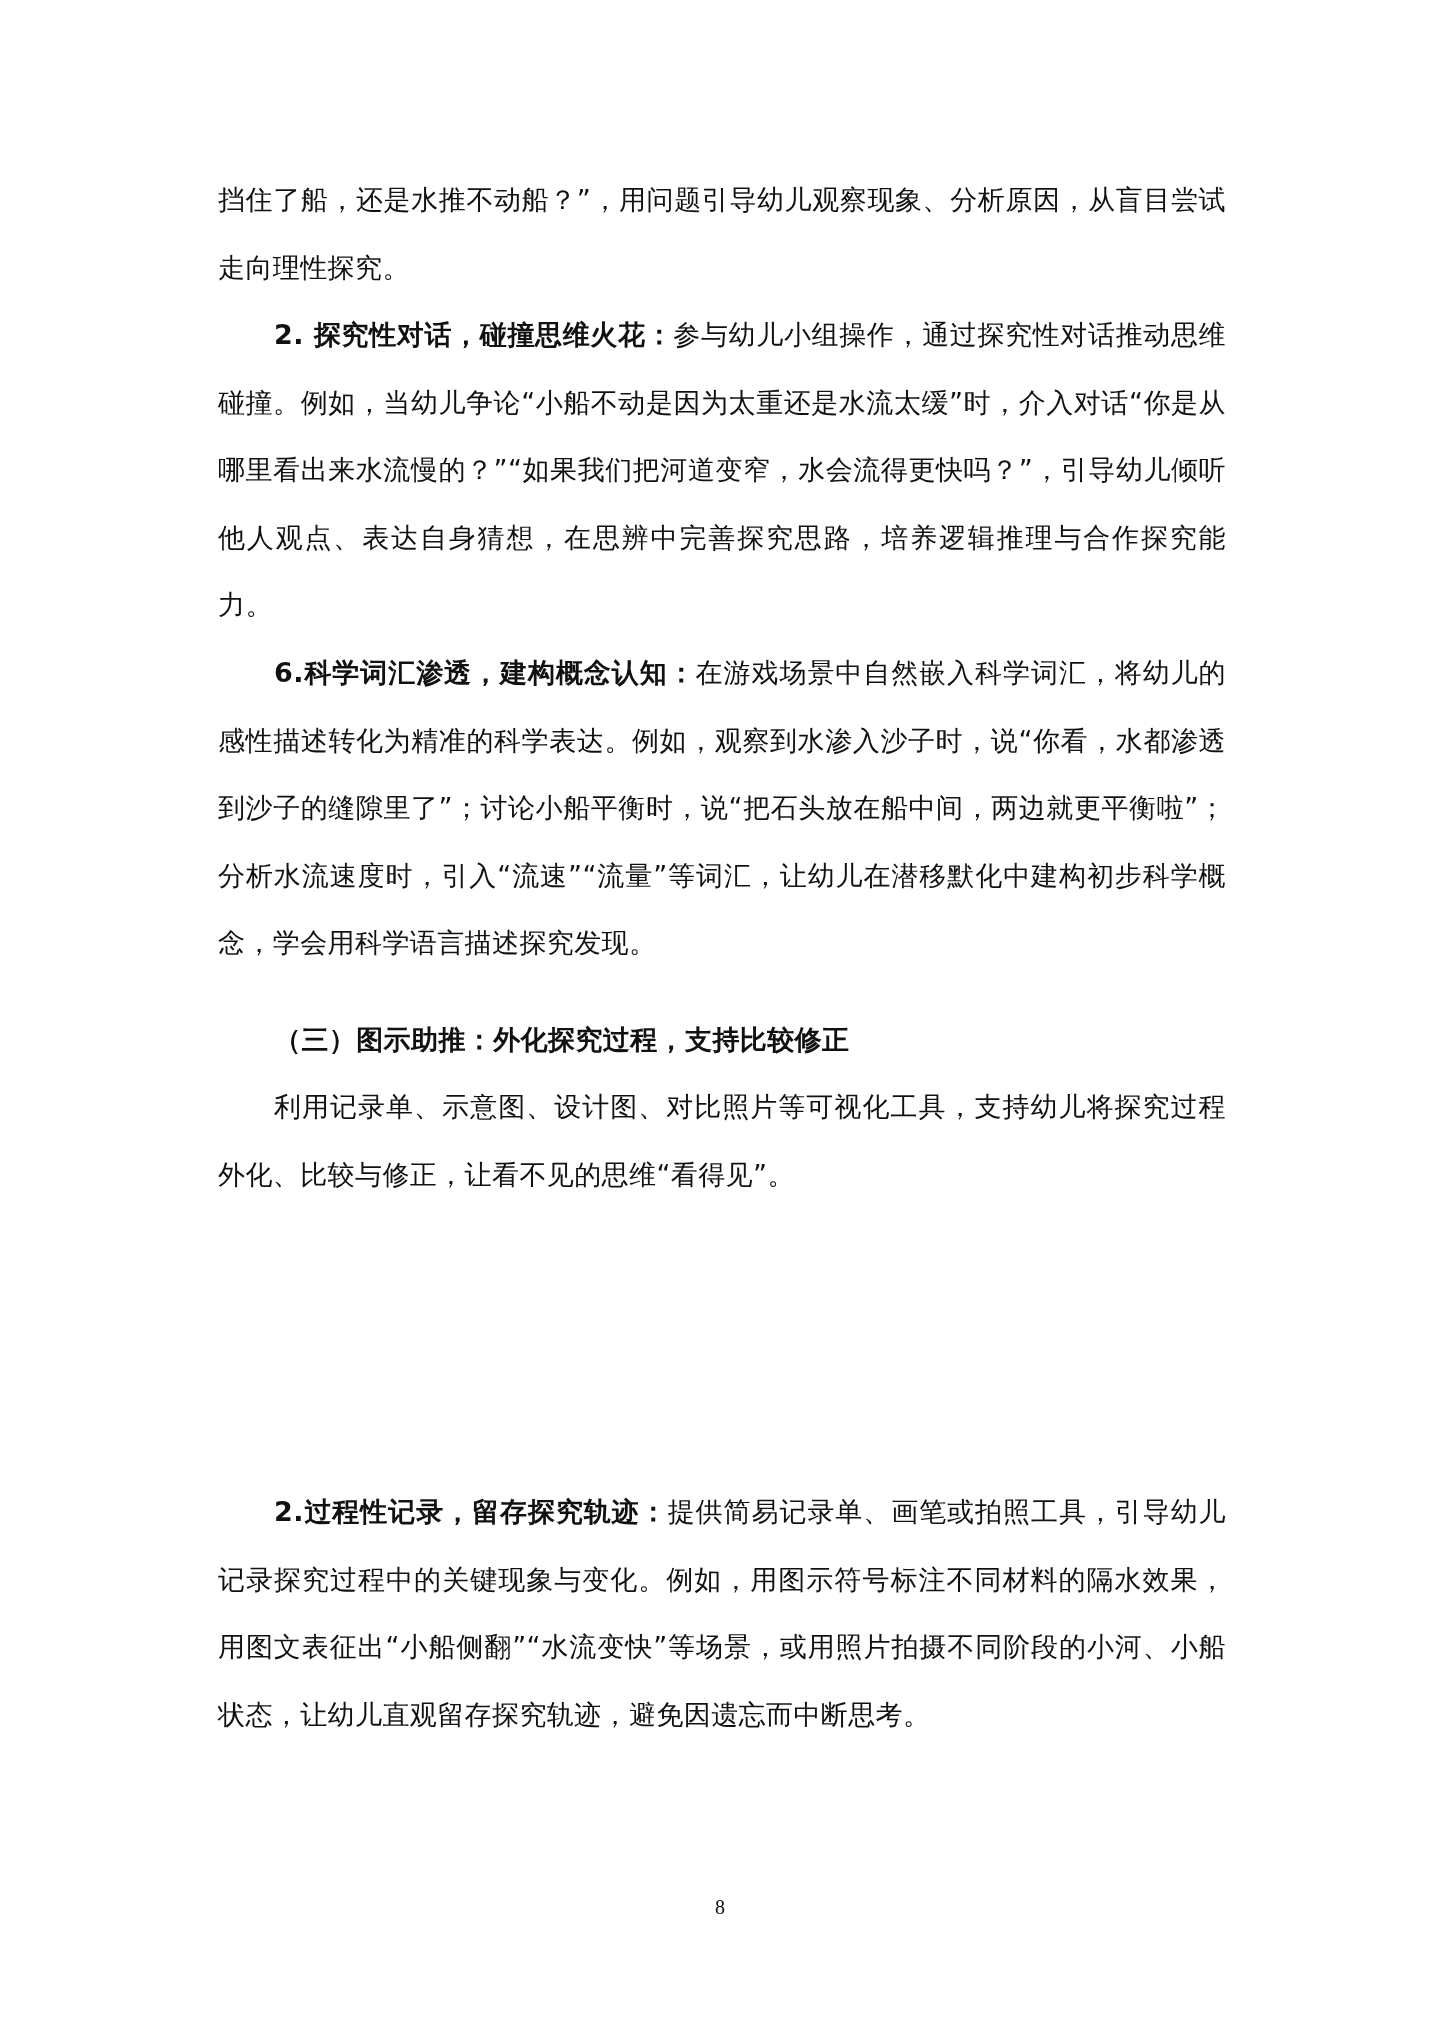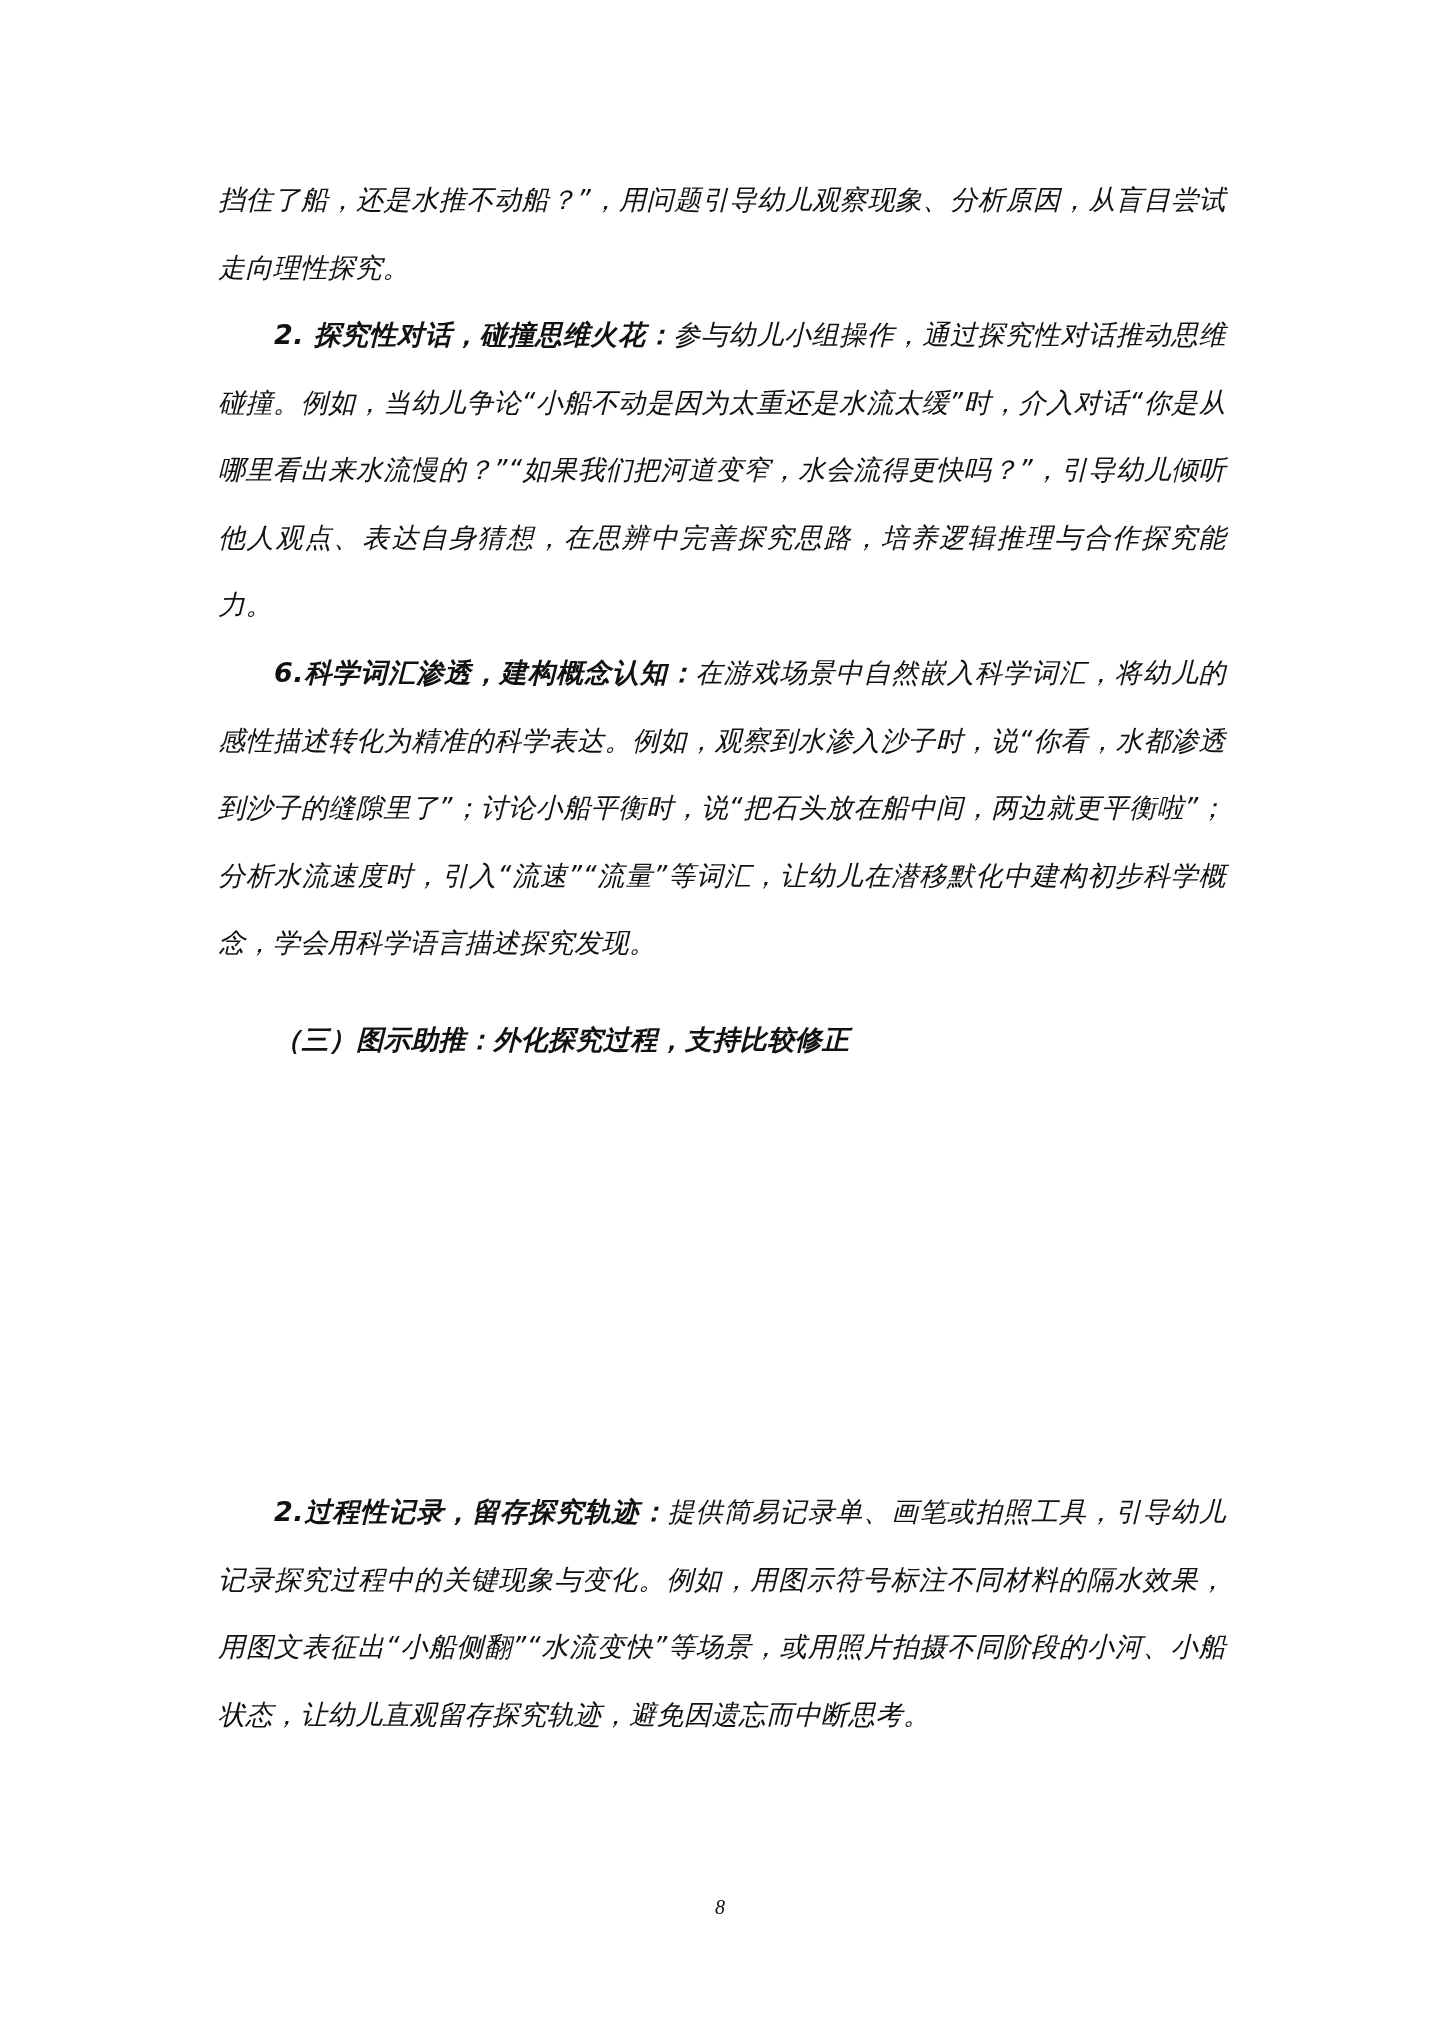--- a/index.html
+++ b/index.html
@@ -1,21 +1,20 @@
 <!DOCTYPE html>
 <html><head>
   <meta charset="utf-8">
   <style>
     html, body { margin: 0; padding: 0; background: #ffffff; }
     body { width: 1440px; height: 2036px; position: relative; overflow: hidden; }
     .page {
       position: absolute; left: 0; top: 0; width: 1440px; height: 1564px; background: #ffffff;
       color: #111111;
       font-family: "DejaVu Sans", "Liberation Sans", sans-serif;
-      font-style: italic;
     }
     .text-block {
       position: absolute; left: 218px; width: 1008px;
       font-size: 27px; line-height: 67.5px; letter-spacing: 0.4px;
       text-align: justify; text-justify: inter-character;
     }
     .indent { text-indent: 56px; }
     .bold { font-weight: bold; margin-top: 36px; }
     .heading { font-weight: bold; }
     .page-number {
@@ -38,20 +37,23 @@
   </div>
 
   <div class="text-block indent" style="top:639px;">
     <p><span class="bold">6.科学词汇渗透，建构概念认知：</span><span>在游戏场景中自然嵌入科学词汇，将幼儿的感性描述转化为精准的科学表达。例如，观察到水渗入沙子时，说“你看，水都渗透到沙子的缝隙里了”；讨论小船平衡时，说“把石头放在船中间，两边就更平衡啦”；分析水流速度时，引入“流速”“流量”等词汇，让幼儿在潜移默化中建构初步科学概念，学会用科学语言描述探究发现。</span></p>
   </div>
 
   <div class="text-block" style="top:1006px; padding-left:56px; width:952px;">
     <p class="heading">（三）图示助推：外化探究过程，支持比较修正</p>
   </div>
 
+  <div class="text-block indent" style="top:1073px;">
+    <p>利用记录单、示意图、设计图、对比照片等可视化工具，支持幼儿将探究过程外化、比较与修正，让看不见的思维“看得见”。</p>
+  </div>
 
 
   <div class="text-block indent" style="top:1478px;">
     <p><span class="bold">2.过程性记录，留存探究轨迹：</span><span>提供简易记录单、画笔或拍照工具，引导幼儿记录探究过程中的关键现象与变化。例如，用图示符号标注不同材料的隔水效果，用图文表征出“小船侧翻”“水流变快”等场景，或用照片拍摄不同阶段的小河、小船状态，让幼儿直观留存探究轨迹，避免因遗忘而中断思考。</span></p>
   </div>
 
   <div class="page-number">8</div>
 </div>
 
 </body></html>

